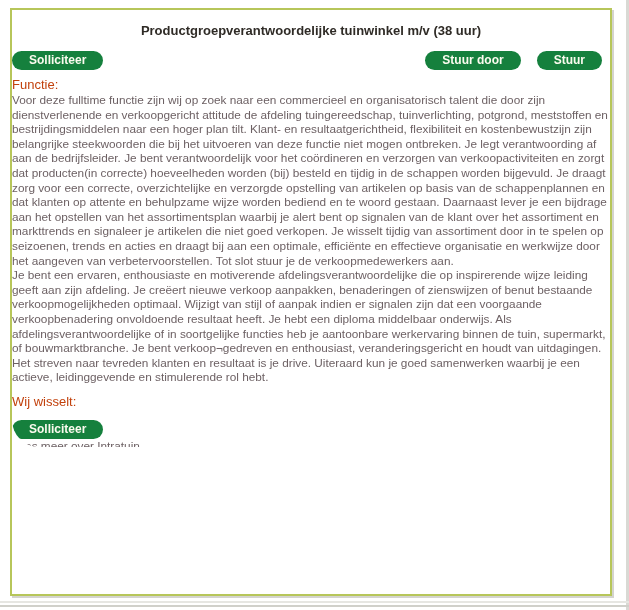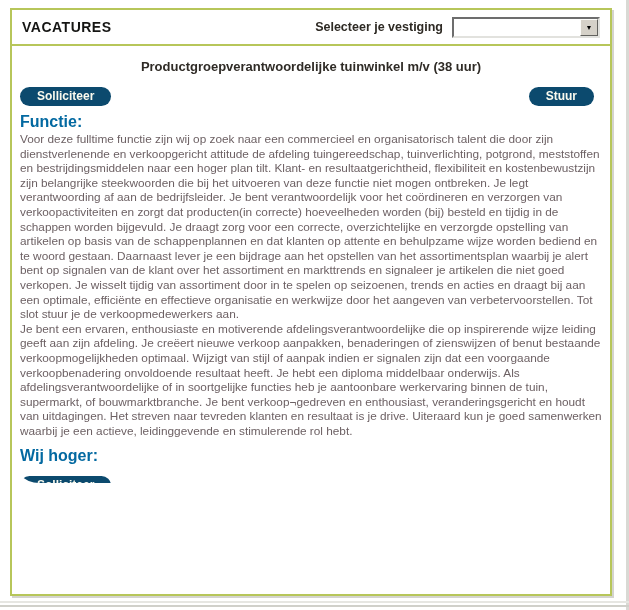--- a/index.html
+++ b/index.html
@@ -100,39 +100,39 @@
     border-color: #fcfcf9 #62625e #62625e #fcfcf9;
     display: flex;
     align-items: center;
     justify-content: center;
     font-size: 7px;
     color: #000;
   }
   .panel-content {
     height: 437px;
     box-sizing: border-box;
-    padding: 0 8px;
+    padding: 0 0;
     overflow: hidden;
     border-radius: 27px;
   }
   .vacancy-title {
     margin-top: 13px;
     text-align: center;
     font-weight: bold;
     font-size: 13px;
     color: #2f2b26;
   }
   .btn-row {
     margin-top: 13px;
     display: flex;
     align-items: center;
   }
   .btn {
     display: inline-block;
-    background: #0c4a6e;
+    background: #15803d;
     color: #fbfbef;
     font-family: "Liberation Sans", sans-serif;
     font-weight: bold;
     font-size: 12px;
     height: 19px;
     line-height: 19px;
     border: none;
     border-radius: 10px;
     padding: 0 17px;
     text-align: center;
@@ -140,23 +140,23 @@
     white-space: nowrap;
   }
   .btn-right-group {
     margin-left: auto;
     margin-right: 8px;
     display: flex;
     gap: 16px;
   }
   .section-heading {
     margin: 9px 0 1px 0;
-    font-weight: bold;
-    font-size: 16px;
-    color: #0369a1;
+    font-weight: normal;
+    font-size: 13px;
+    color: #c2410c;
   }
   .section-heading.first { margin-top: 7px; }
   .section-body {
     margin: 0;
     font-size: 11.8px;
     line-height: 14.6px;
     color: #6d6164;
   }
   .bottom-apply { margin-top: 10px; }
   .read-more {
@@ -167,47 +167,39 @@
     width: fit-content;
   }
 </style>
 </head>
 <body>
 
 <div class="page">
 
   <div class="panel">
 
-    <div class="panel-header">
-      <div class="page-title">VACATURES</div>
-      <div class="header-spacer"></div>
-      <div class="branch-label">Selecteer je vestiging</div>
-      <div class="combo">
-        <div class="combo-value"></div>
-        <div class="combo-btn">▼</div>
-      </div>
-    </div>
 
     <div class="panel-content">
 
       <div class="vacancy-title">Productgroepverantwoordelijke tuinwinkel m/v (38 uur)</div>
 
       <div class="btn-row">
         <button class="btn">Solliciteer</button>
         <div class="btn-right-group">
+          <button class="btn">Stuur door</button>
           <button class="btn">Stuur</button>
         </div>
       </div>
 
       <div class="section-heading first">Functie:</div>
       <p class="section-body">Voor deze fulltime functie zijn wij op zoek naar een commercieel en organisatorisch talent die door zijn dienstverlenende en verkoopgericht attitude de afdeling tuingereedschap, tuinverlichting, potgrond, meststoffen en bestrijdingsmiddelen naar een hoger plan tilt. Klant- en resultaatgerichtheid, flexibiliteit en kostenbewustzijn zijn belangrijke steekwoorden die bij het uitvoeren van deze functie niet mogen ontbreken. Je legt verantwoording af aan de bedrijfsleider. Je bent verantwoordelijk voor het coördineren en verzorgen van verkoopactiviteiten en zorgt dat producten(in correcte) hoeveelheden worden (bij) besteld en tijdig in de schappen worden bijgevuld. Je draagt zorg voor een correcte, overzichtelijke en verzorgde opstelling van artikelen op basis van de schappenplannen en dat klanten op attente en behulpzame wijze worden bediend en te woord gestaan. Daarnaast lever je een bijdrage aan het opstellen van het assortimentsplan waarbij je alert bent op signalen van de klant over het assortiment en markttrends en signaleer je artikelen die niet goed verkopen. Je wisselt tijdig van assortiment door in te spelen op seizoenen, trends en acties en draagt bij aan een optimale, efficiënte en effectieve organisatie en werkwijze door het aangeven van verbetervoorstellen. Tot slot stuur je de verkoopmedewerkers aan.</p>
 
       <p class="section-body">Je bent een ervaren, enthousiaste en motiverende afdelingsverantwoordelijke die op inspirerende wijze leiding geeft aan zijn afdeling. Je creëert nieuwe verkoop aanpakken, benaderingen of zienswijzen of benut bestaande verkoopmogelijkheden optimaal. Wijzigt van stijl of aanpak indien er signalen zijn dat een voorgaande verkoopbenadering onvoldoende resultaat heeft. Je hebt een diploma middelbaar onderwijs. Als afdelingsverantwoordelijke of in soortgelijke functies heb je aantoonbare werkervaring binnen de tuin, supermarkt, of bouwmarktbranche. Je bent verkoop¬gedreven en enthousiast, veranderingsgericht en houdt van uitdagingen. Het streven naar tevreden klanten en resultaat is je drive. Uiteraard kun je goed samenwerken waarbij je een actieve, leidinggevende en stimulerende rol hebt.</p>
 
-      <div class="section-heading">Wij hoger:</div>
+      <div class="section-heading">Wij wisselt:</div>
 
       <div class="bottom-apply">
         <button class="btn">Solliciteer</button>
       </div>
 
       <div class="read-more">Lees meer over Intratuin</div>
 
     </div>
   </div>
 

